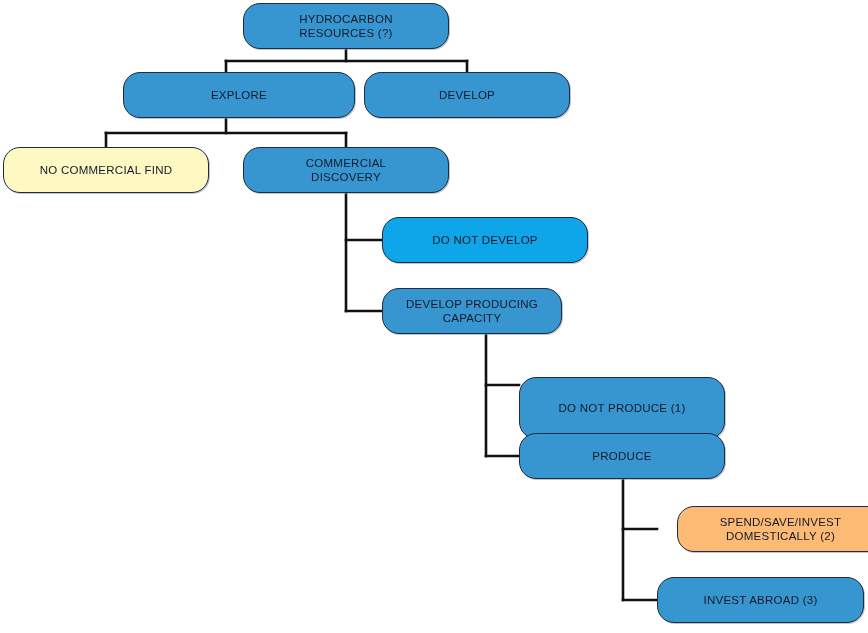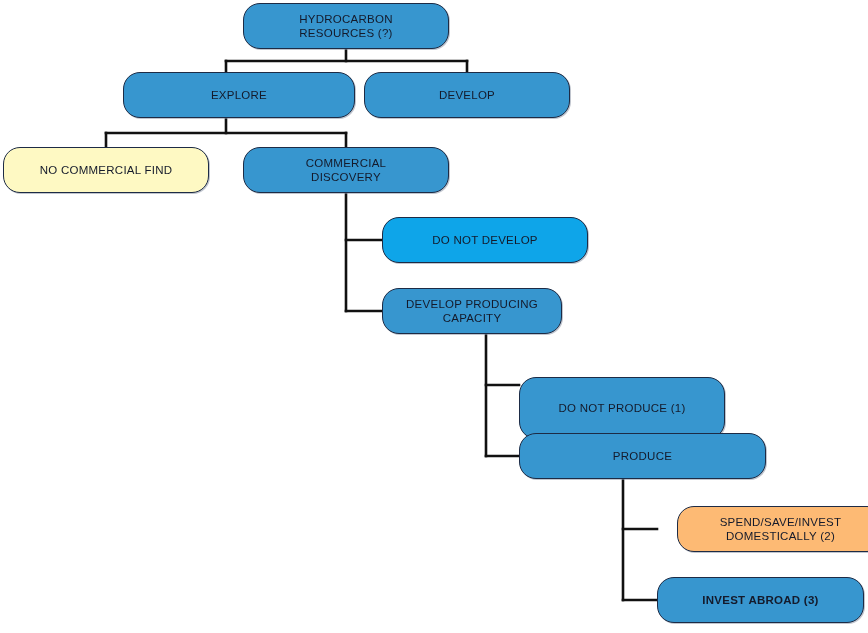--- a/index.html
+++ b/index.html
@@ -78,19 +78,19 @@
 RESOURCES (?)</span></div>
       <div class="node" style="left: 123px; top: 72px; width: 232px; height: 46px; background: rgb(55, 150, 207); border-color: rgb(29, 43, 69); color: rgb(20, 26, 43);"><span>EXPLORE</span></div>
       <div class="node" style="left: 364px; top: 72px; width: 206px; height: 46px; background: rgb(55, 150, 207); border-color: rgb(29, 43, 69); color: rgb(20, 26, 43);"><span>DEVELOP</span></div>
       <div class="node" style="left: 3px; top: 147px; width: 206px; height: 46px; background: #fef9c3; border-color: rgb(29, 43, 69); color: rgb(20, 26, 43);"><span>NO COMMERCIAL  FIND</span></div>
       <div class="node" style="left: 243px; top: 147px; width: 206px; height: 46px; background: rgb(55, 150, 207); border-color: rgb(29, 43, 69); color: rgb(20, 26, 43);"><span>COMMERCIAL
 DISCOVERY</span></div>
       <div class="node" style="left: 382px; top: 217px; width: 206px; height: 46px; background: #0ea5e9; border-color: rgb(29, 43, 69); color: rgb(20, 26, 43);"><span>DO NOT  DEVELOP</span></div>
       <div class="node" style="left: 382px; top: 288px; width: 180px; height: 46px; background: rgb(55, 150, 207); border-color: rgb(29, 43, 69); color: rgb(20, 26, 43);"><span>DEVELOP PRODUCING
 CAPACITY</span></div>
       <div class="node" style="left: 519px; top: 377px; width: 206px; height: 62px; background: rgb(55, 150, 207); border-color: rgb(29, 43, 69); color: rgb(20, 26, 43);"><span>DO NOT  PRODUCE (1)</span></div>
-      <div class="node" style="left: 519px; top: 433px; width: 247px; height: 46px; background: rgb(55, 150, 207); border-color: rgb(29, 43, 69); color: rgb(20, 26, 43);"><span>PRODUCE</span></div>
+      <div class="node" style="left: 519px; top: 433px; width: 206px; height: 46px; background: rgb(55, 150, 207); border-color: rgb(29, 43, 69); color: rgb(20, 26, 43);"><span>PRODUCE</span></div>
       <div class="node" style="left: 657px; top: 506px; width: 207px; height: 46px; background: #fdba74; border-color: rgb(29, 43, 69); color: rgb(20, 26, 43); margin-left: 20px;"><span>SPEND/SAVE/INVEST
 DOMESTICALLY (2)</span></div>
-      <div class="node" style="left: 657px; top: 577px; width: 207px; height: 46px; background: rgb(55, 150, 207); border-color: rgb(29, 43, 69); color: rgb(20, 26, 43); font-weight: bold;"><span>INVEST ABROAD (3)</span></div>
+      <div class="node" style="left: 657px; top: 577px; width: 207px; height: 46px; background: rgb(55, 150, 207); border-color: rgb(29, 43, 69); color: rgb(20, 26, 43);"><span>INVEST ABROAD (3)</span></div>
     </div>
 
 </div>
 
 </body></html>

